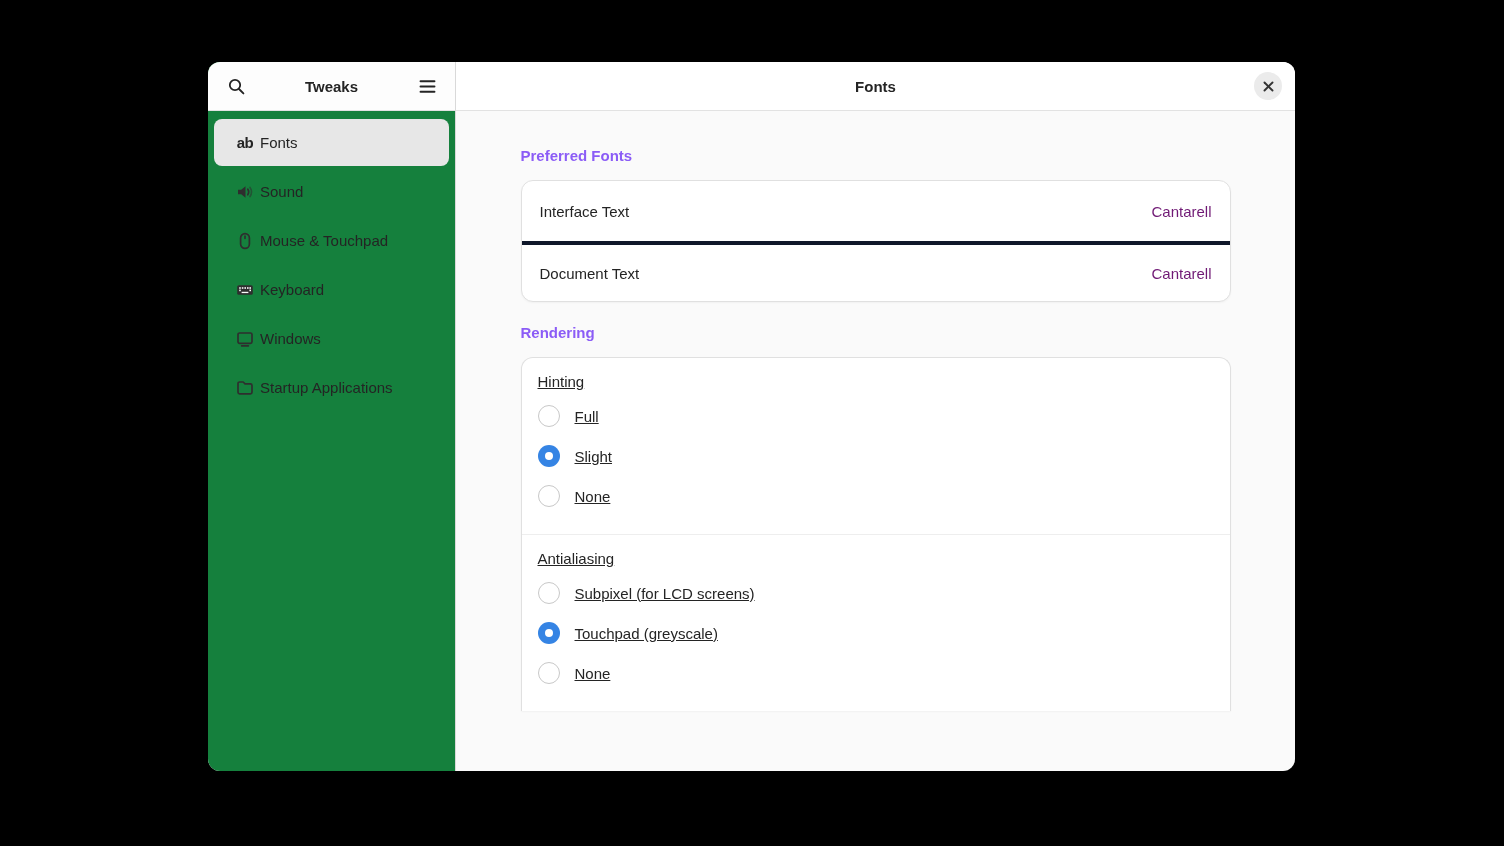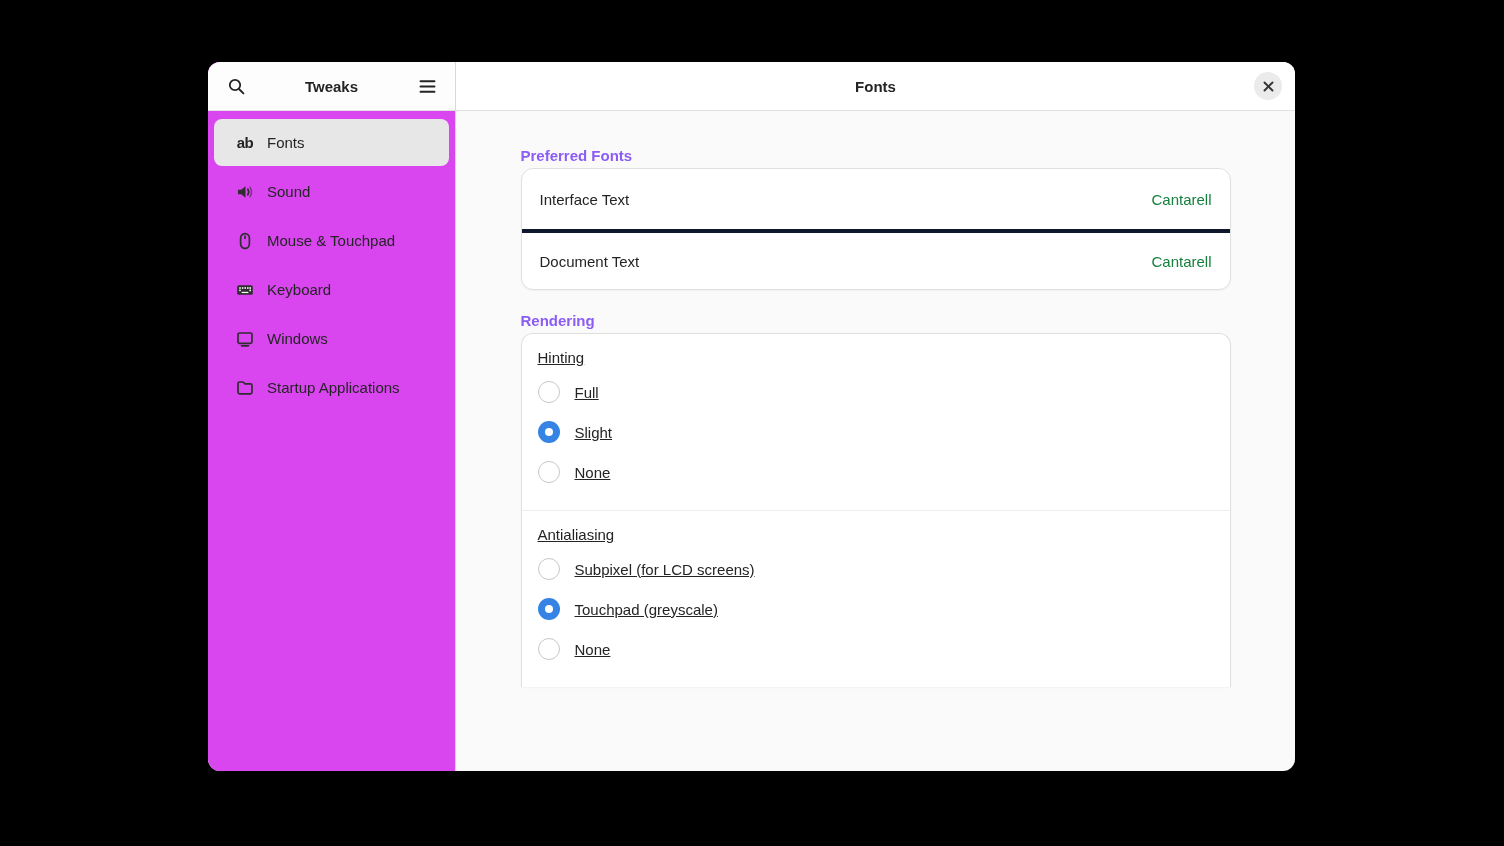--- a/index.html
+++ b/index.html
@@ -15,41 +15,41 @@
     position:absolute; left:208px; top:62px;
     width:1087px; height:709px;
     background:#fafafa;
     border-radius:12px;
     overflow:hidden;
     display:flex;
     box-shadow:0 8px 30px rgba(0,0,0,0.5);
   }
   
   .sidebar {
-    width:248px; background:#d946ef;
+    width:248px; background:#15803d;
     border-right:1px solid #d9d9d9;
     display:flex; flex-direction:column;
   }
   .sidebar-header {
     height:49px; flex:0 0 49px;
     background:#fdfdfd;
     border-bottom:1px solid #e2e2e2;
     display:flex; align-items:center; justify-content:space-between;
     padding:0 13px;
   }
   .icon-btn {
     width:30px; height:30px; display:flex; align-items:center; justify-content:center;
     border-radius:6px; cursor:pointer;
   }
   .sidebar-title, .main-title { font-size:15px; font-weight:700; color:#242424; }
   .nav { padding:8px 6px; }
   .nav-item {
     height:47px; margin-bottom:2px; border-radius:8px;
     display:flex; align-items:center;
-    padding-left:22px; gap:13px;
+    padding-left:22px; gap:6px;
     font-size:15px; color:#242424; cursor:pointer;
   }
   .nav-item[data-state="selected"] { background:#e7e7e7; }
   .nav-icon { width:18px; height:18px; display:flex; align-items:center; justify-content:center; flex:0 0 18px; }
   .glyph-ab { font-weight:700; font-size:15px; letter-spacing:-0.5px; line-height:1; }
   
   .main { flex:1; display:flex; flex-direction:column; min-width:0; }
   .main-header {
     height:49px; flex:0 0 49px;
     background:#ffffff;
@@ -63,36 +63,36 @@
     background:#ebebeb;
     display:flex; align-items:center; justify-content:center;
     cursor:pointer;
   }
   .content { flex:1; overflow:hidden; }
   .content-inner { width:710px; margin:0 auto; }
   .section-heading { font-size:15px; font-weight:700; color:#8b5cf6; }
   .heading-preferred { margin-top:36px; }
   .heading-rendering { margin-top:22px; }
   .card {
-    margin-top:4px;
+    margin-top:16px;
     background:#ffffff;
     border:1px solid #e0e0e0;
     border-radius:12px;
     box-shadow:0 1px 2px rgba(0,0,0,0.04);
     overflow:hidden;
   }
   .card.clipped { border-radius:12px 12px 0 0; border-bottom:none; }
   .font-row {
     height:60px;
     display:flex; align-items:center; justify-content:space-between;
     padding:0 18px;
     font-size:15px; cursor:pointer;
   }
   .font-row + .font-row { border-top:4px solid #0f172a; }
-  .font-value { color:#15803d; }
+  .font-value { color:#701a75; }
   .font-value.mono {
     font-family:"DejaVu Sans Mono","Liberation Mono",monospace;
     font-size:15px; letter-spacing:0.8px;
   }
   .radio-section { padding:12px 16px 18px;text-decoration:underline; }
   .radio-section + .radio-section { border-top:1px solid #eeeeee; }
   .radio-section-title { font-size:15px; color:#242424; line-height:24px; margin-bottom:2px; }
   .radio-row { height:40px; display:flex; align-items:center; gap:15px; cursor:pointer; }
   .radio {
     width:22px; height:22px; flex:0 0 22px;

